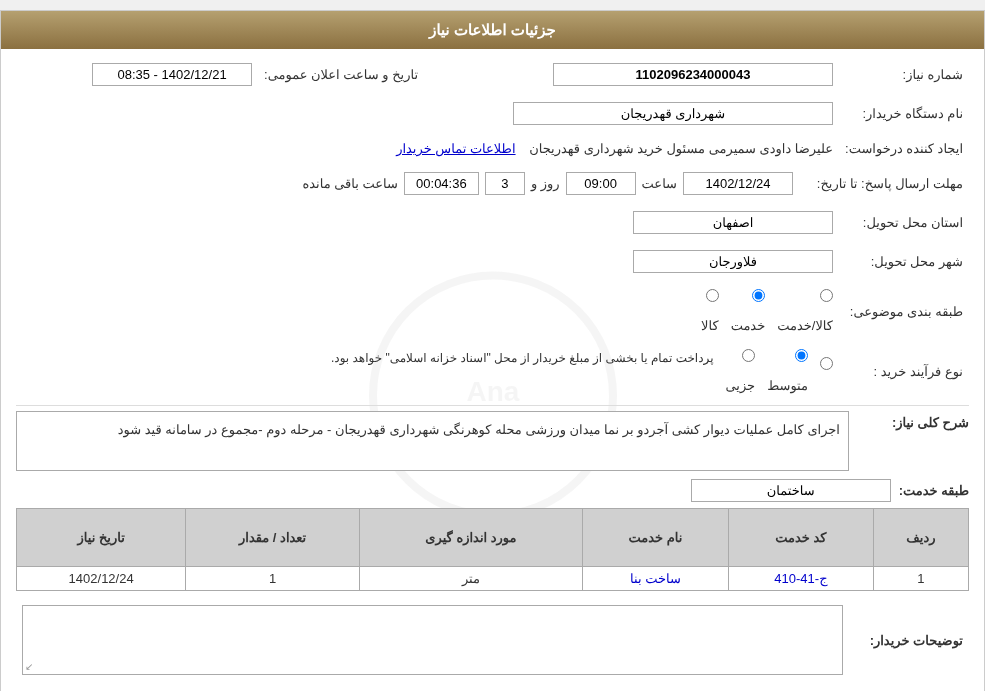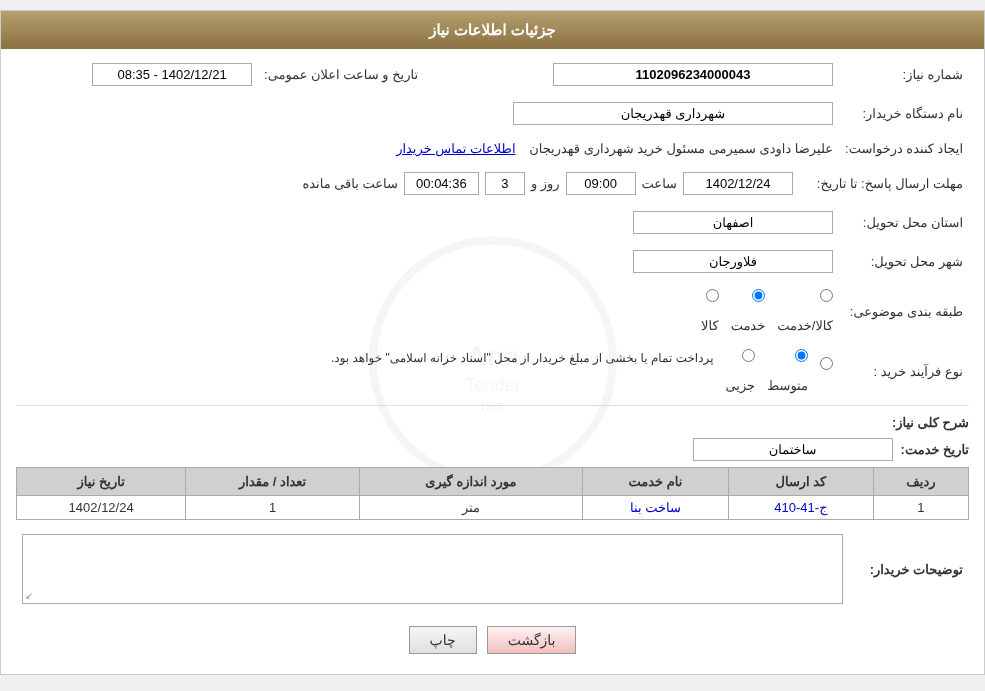--- a/index.html
+++ b/index.html
@@ -110,21 +110,21 @@
       color: #333;
     }
     .service-table {
       width: 100%;
       border-collapse: collapse;
       margin-bottom: 10px;
     }
     .service-table th {
       background: #d0d0d0;
       border: 1px solid #aaa;
-      padding: 6px 8px;
+      padding: 21px 8px;
       text-align: center;
       font-size: 13px;
       font-weight: bold;
     }
     .service-table td {
       border: 1px solid #aaa;
       padding: 4px 8px;
       text-align: center;
       font-size: 13px;
     }
@@ -346,33 +346,39 @@
             </div>
           </td>
         </tr>
       </tbody>
         </table>
 
       <hr class="separator">
 
       <div style="display:flex; direction:rtl; align-items:flex-start; margin-bottom:8px;">
         <div style="font-weight:bold; white-space:nowrap; padding-left:10px; padding-top:4px; min-width:120px;">شرح کلی نیاز:</div>
+        <div style="flex:1;">
+          <div class="description-box">
+            <span>اجرای کامل عملیات دیوار کشی آجردو بر نما میدان ورزشی محله کوهرنگی شهرداری قهدریجان - مرحله دوم
+-مجموع در سامانه قید شود</span>
+          </div>
+        </div>
       </div>
 
 
       <div class="group-service-row">
-        <span style="font-weight:bold;">تاریخ خدمت:</span>
+        <span style="font-weight:bold;">طبقه خدمت:</span>
         <input type="text" class="input-box" readonly="" style="width: 200px; text-align: center;" value="ساختمان">
       </div>
 
       <table class="service-table">
         <thead>
           <tr>
             <th>ردیف</th>
-            <th>کد ارسال</th>
+            <th>کد خدمت</th>
             <th>نام خدمت</th>
             <th>مورد اندازه گیری</th>
             <th>تعداد / مقدار</th>
             <th>تاریخ نیاز</th>
           </tr>
         </thead>
         <tbody id="services-tbody">
         <tr>
       <td>1</td>
       <td style="color:#00c;">ج-41-410</td>

